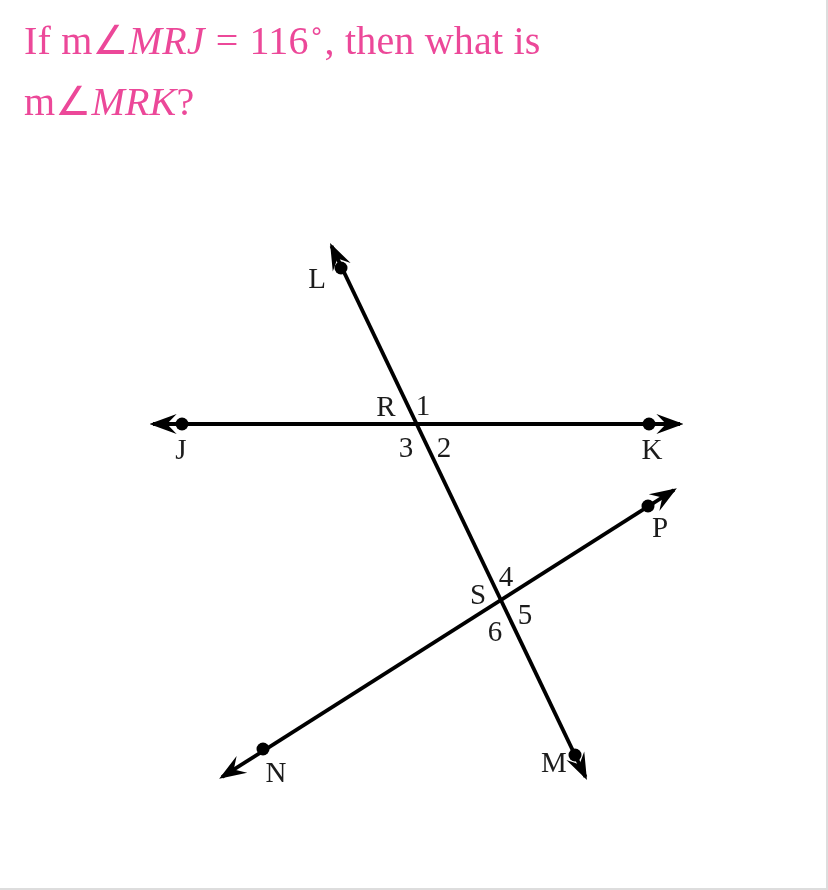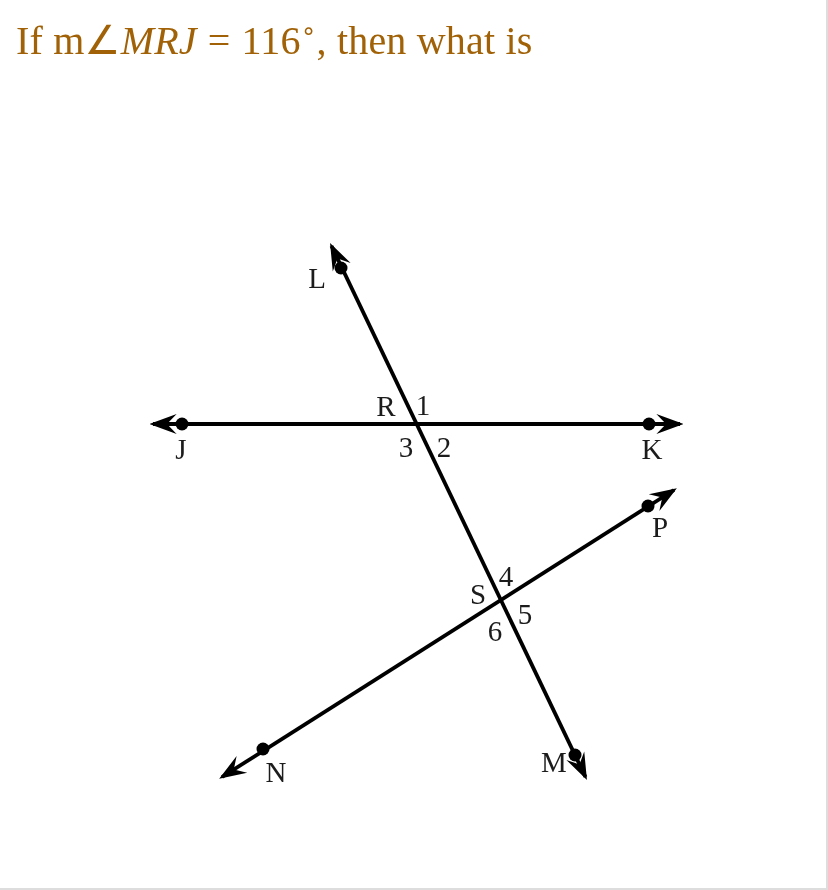--- a/index.html
+++ b/index.html
@@ -13,25 +13,25 @@
     height: 888px;
     background: #ffffff;
     border-right: 2px solid #dddddd;
     border-bottom: 2px solid #dddddd;
     overflow: hidden;
     font-family: "Liberation Serif", serif;
   }
   .question {
     position: absolute;
     top: 10px;
-    left: 16px;
+    left: 24px;
     width: 780px;
     font-size: 40px;
     line-height: 61px;
-    color: #a16207;
+    color: #ec4899;
     letter-spacing: 0.2px;
   }
   .question .mi {
     font-style: italic;
   }
   .question .eq {
     padding: 0 11px;
   }
   .question .deg {
     font-size: 25px;
@@ -63,20 +63,23 @@
 </style>
 </head>
 <body>
 
 <div class="page">
 
   <div class="question">
     <div>
       <span>If m∠</span><span class="mi">MRJ</span><span class="eq">=</span><span>116</span><sup class="deg">∘</sup><span>, then what is</span>
     </div>
+    <div>
+      <span>m∠</span><span class="mi">MRK</span><span>?</span>
+    </div>
   </div>
 
   <svg class="diagram-svg" viewBox="0 0 828 890" xmlns="http://www.w3.org/2000/svg">
     <defs>
       <marker id="arrow" viewBox="0 0 12 10" refX="10.5" refY="5" markerWidth="27" markerHeight="24" markerUnits="userSpaceOnUse" orient="auto-start-reverse">
         <path d="M12,5 L0,0.6 L4.3,5 L0,9.4 Z" fill="#000000"></path>
       </marker>
     </defs>
 
     <line class="geo-line" x1="153" y1="424" x2="680" y2="424" marker-start="url(#arrow)" marker-end="url(#arrow)"></line>

